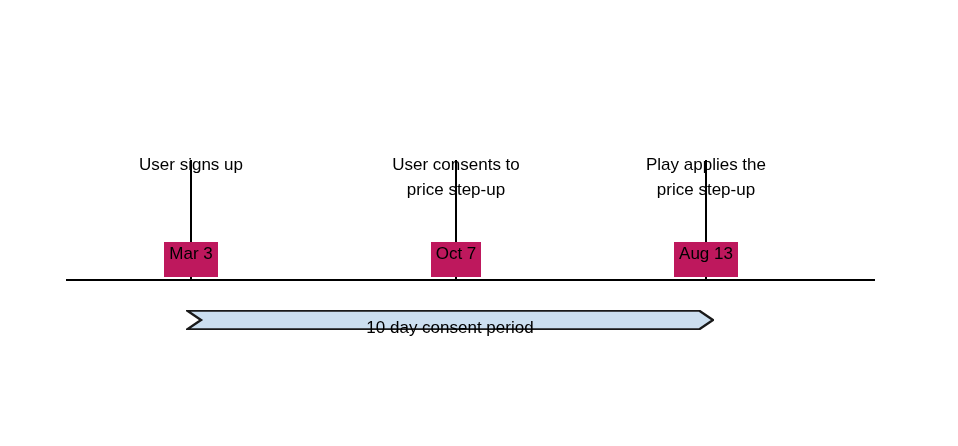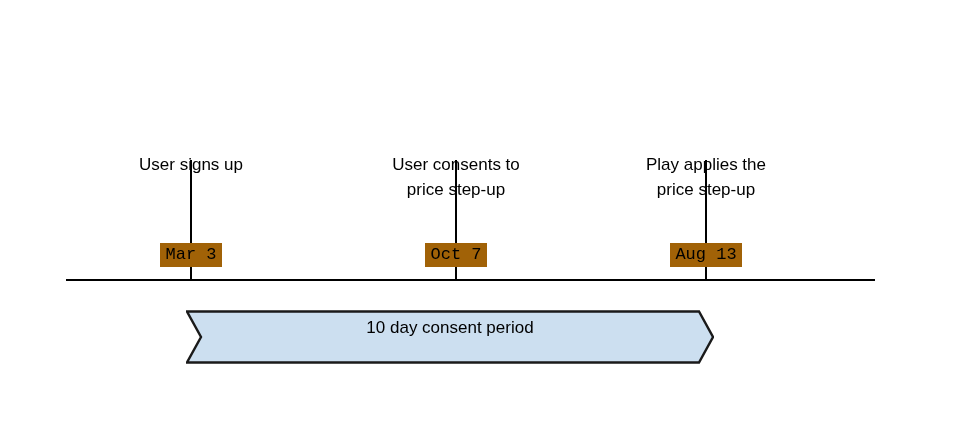--- a/index.html
+++ b/index.html
@@ -59,32 +59,31 @@
     position: absolute;
     top: 242px;
     left: -70px;
     width: 140px;
     text-align: center;
     font-size: 17px;
     line-height: 24px;
     pointer-events: none;
   }
   .marker-date > span {
-    background: #a16207;
-    padding: 2px 5px 3px 5px;
+    background: #be185d;
+    padding: 2px 5px 14px 5px;
     color: #000000;
-    font-family: Liberation Mono, monospace;
   }
   
   .period-banner {
     position: absolute;
     left: 186px;
     top: 310px;
     width: 528px;
-    height: 54px;
+    height: 20px;
   }
   .period-banner svg {
     display: block;
     width: 100%;
     height: 100%;
   }
   .period-banner-label {
     position: absolute;
     left: 0;
     top: 0;

